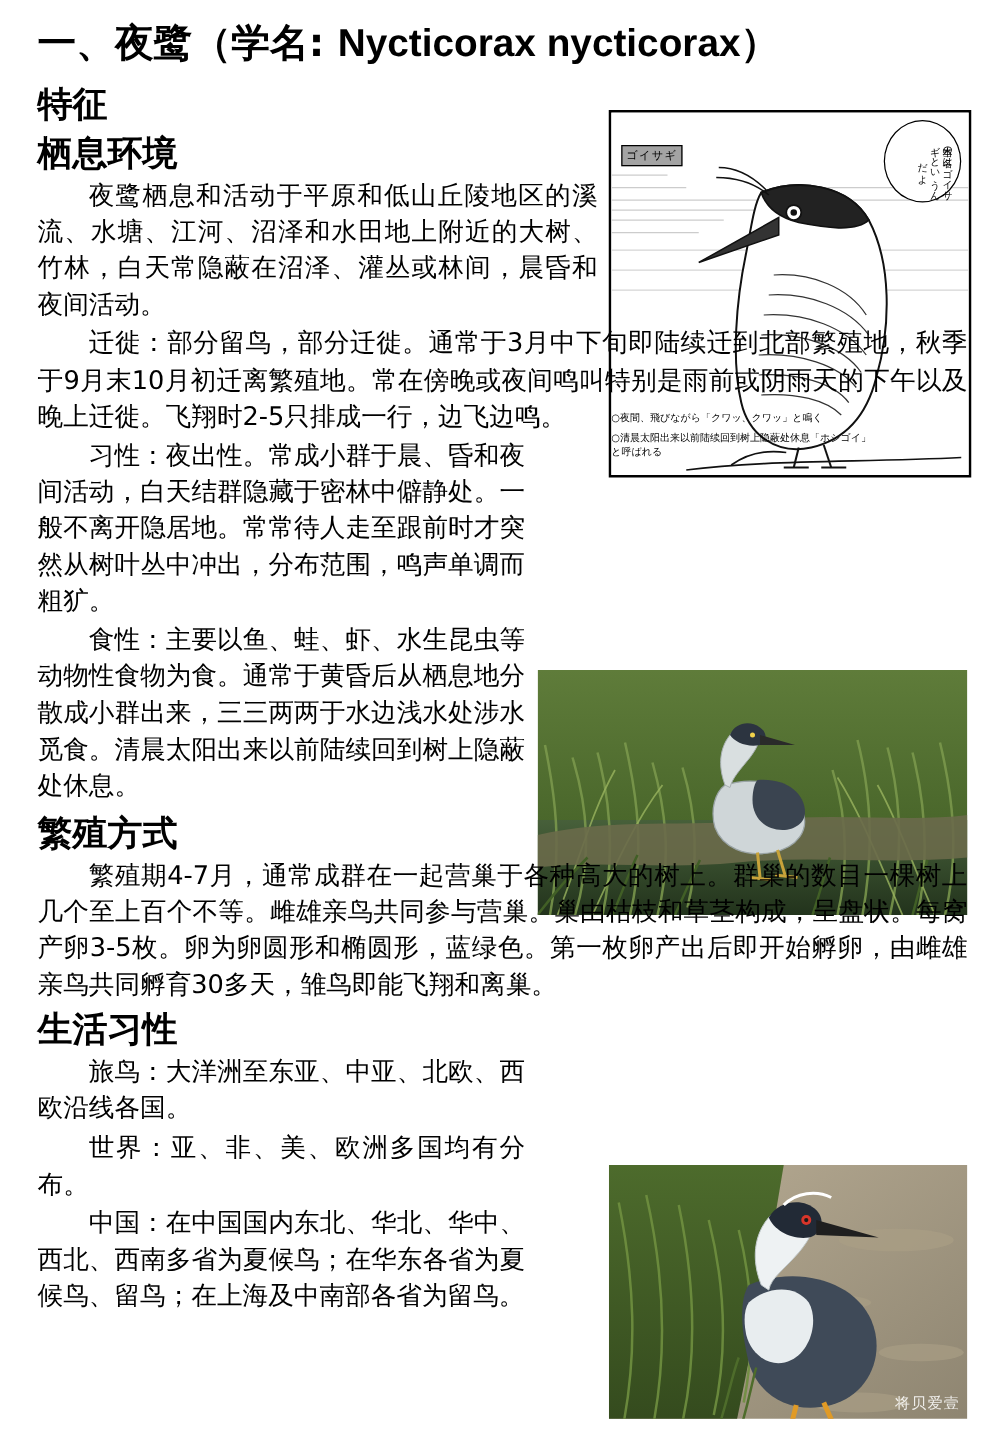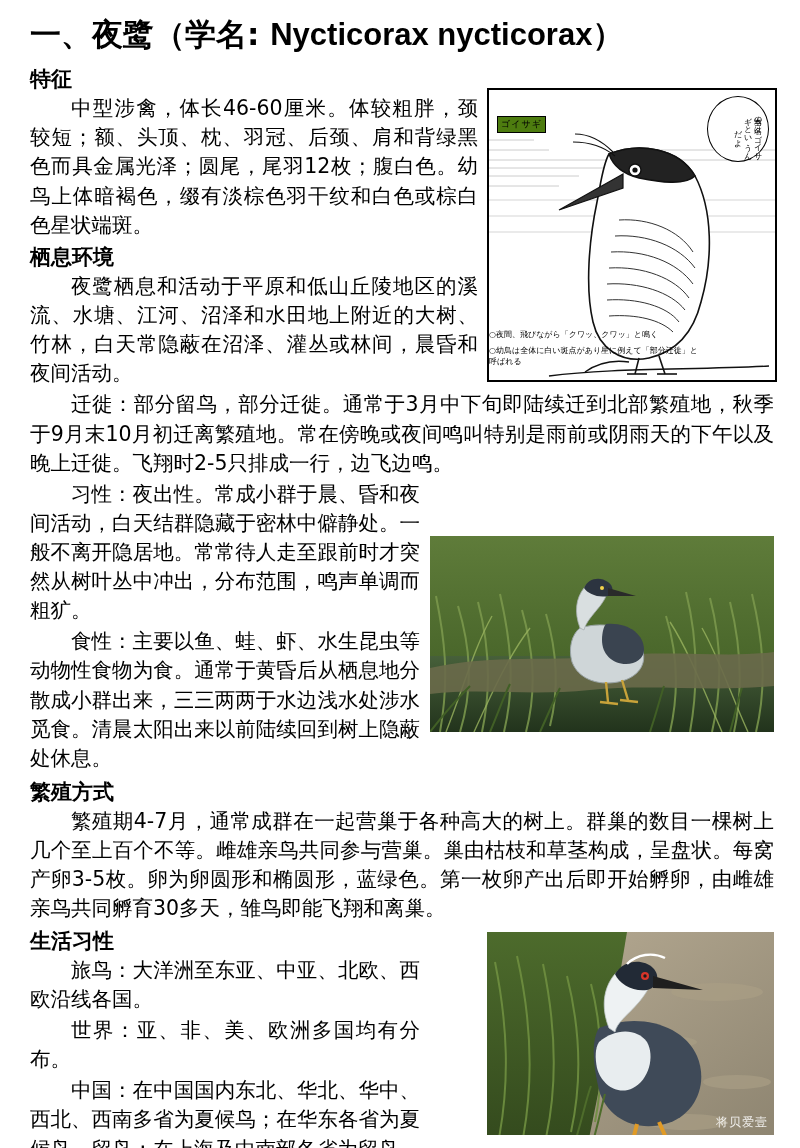--- a/index.html
+++ b/index.html
@@ -36,21 +36,21 @@
     font-family: Liberation Sans, sans-serif;
     font-weight: bold;
   }
   .content {
     position: absolute;
     top: 62px;
     left: 30px;
     width: 744px;
   }
   h2.sec {
-    font-size: 21px;
+    font-size: 28px;
     font-weight: bold;
     margin: 4px 0 2px 0;
     line-height: 1.25;
   }
   p.para {
     font-size: 20.5px;
     line-height: 1.42;
     margin: 0 0 2px 0;
     text-align: justify;
     text-justify: inter-ideograph;
@@ -78,21 +78,21 @@
     background: #fdfdfd;
     overflow: hidden;
   }
   .illus .tag {
     position: absolute;
     top: 26px;
     left: 8px;
     border: 1px solid #000;
     font-size: 9px;
     padding: 1px 3px;
-    background: #4d7c0f;
+    background: #a3a3a3;
     letter-spacing: 1px;
   }
   .illus .bubble {
     position: absolute;
     top: 6px;
     right: 6px;
     width: 62px;
     height: 66px;
     border: 1px solid #000;
     border-radius: 50%;
@@ -220,21 +220,21 @@
 
       <g stroke="#111111" stroke-width="1.4" fill="none">
         <path d="M60 286 C120 278 200 280 280 276"></path>
         <path d="M96 282 C110 272 126 270 140 272"></path>
       </g>
     </svg>
     <div class="tag">ゴイサギ</div>
     <div class="bubble">本当の名はゴイサギというんだよ</div>
     <div class="notes">
       <div>○夜間、飛びながら「クワッ、クワッ」と鳴く</div>
-      <div>○幼鳥は全体に白い斑点があり星に例えて「部分迁徙」と呼ばれる</div>
+      <div>○清晨太阳出来以前陆续回到树上隐蔽处休息「ホシゴイ」と呼ばれる</div>
     </div>
   </div>
 
   <div class="photo1">
     <svg width="344" height="196" viewBox="0 0 344 196">
       <defs>
         <linearGradient id="wg1" x1="0" y1="0" x2="0" y2="1">
           <stop offset="0" stop-color="#5f7c3a"></stop>
           <stop offset="1" stop-color="#3d5a22"></stop>
         </linearGradient>
@@ -360,21 +360,20 @@
         <path d="M86 216 C96 186 98 170 104 154"></path>
         <path d="M104 216 C112 190 114 176 118 162"></path>
       </g>
     </svg>
     <div class="watermark">将贝爱壹</div>
   </div>
 
   <div class="content">
 
     <h2 class="sec">特征</h2>
-    <p class="para indent narrow">中型涉禽，体长46-60厘米。体较粗胖，颈较短；额、头顶、枕、羽冠、后颈、肩和背绿黑色而具金属光泽；圆尾，尾羽12枚；腹白色。幼鸟上体暗褐色，缀有淡棕色羽干纹和白色或棕白色星状端斑。</p>
 
     <h2 class="sec">栖息环境</h2>
     <p class="para indent narrow">夜鹭栖息和活动于平原和低山丘陵地区的溪流、水塘、江河、沼泽和水田地上附近的大树、竹林，白天常隐蔽在沼泽、灌丛或林间，晨昏和夜间活动。</p>
 
     <p class="para indent wide">迁徙：部分留鸟，部分迁徙。通常于3月中下旬即陆续迁到北部繁殖地，秋季于9月末10月初迁离繁殖地。常在傍晚或夜间鸣叫特别是雨前或阴雨天的下午以及晚上迁徙。飞翔时2-5只排成一行，边飞边鸣。</p>
     <div class="flt-right-sp1"></div>
     <p class="para indent mid">习性：夜出性。常成小群于晨、昏和夜间活动，白天结群隐藏于密林中僻静处。一般不离开隐居地。常常待人走至跟前时才突然从树叶丛中冲出，分布范围，鸣声单调而粗犷。</p>
     <p class="para indent mid">食性：主要以鱼、蛙、虾、水生昆虫等动物性食物为食。通常于黄昏后从栖息地分散成小群出来，三三两两于水边浅水处涉水觅食。清晨太阳出来以前陆续回到树上隐蔽处休息。</p>
     <div class="clear"></div>
 

